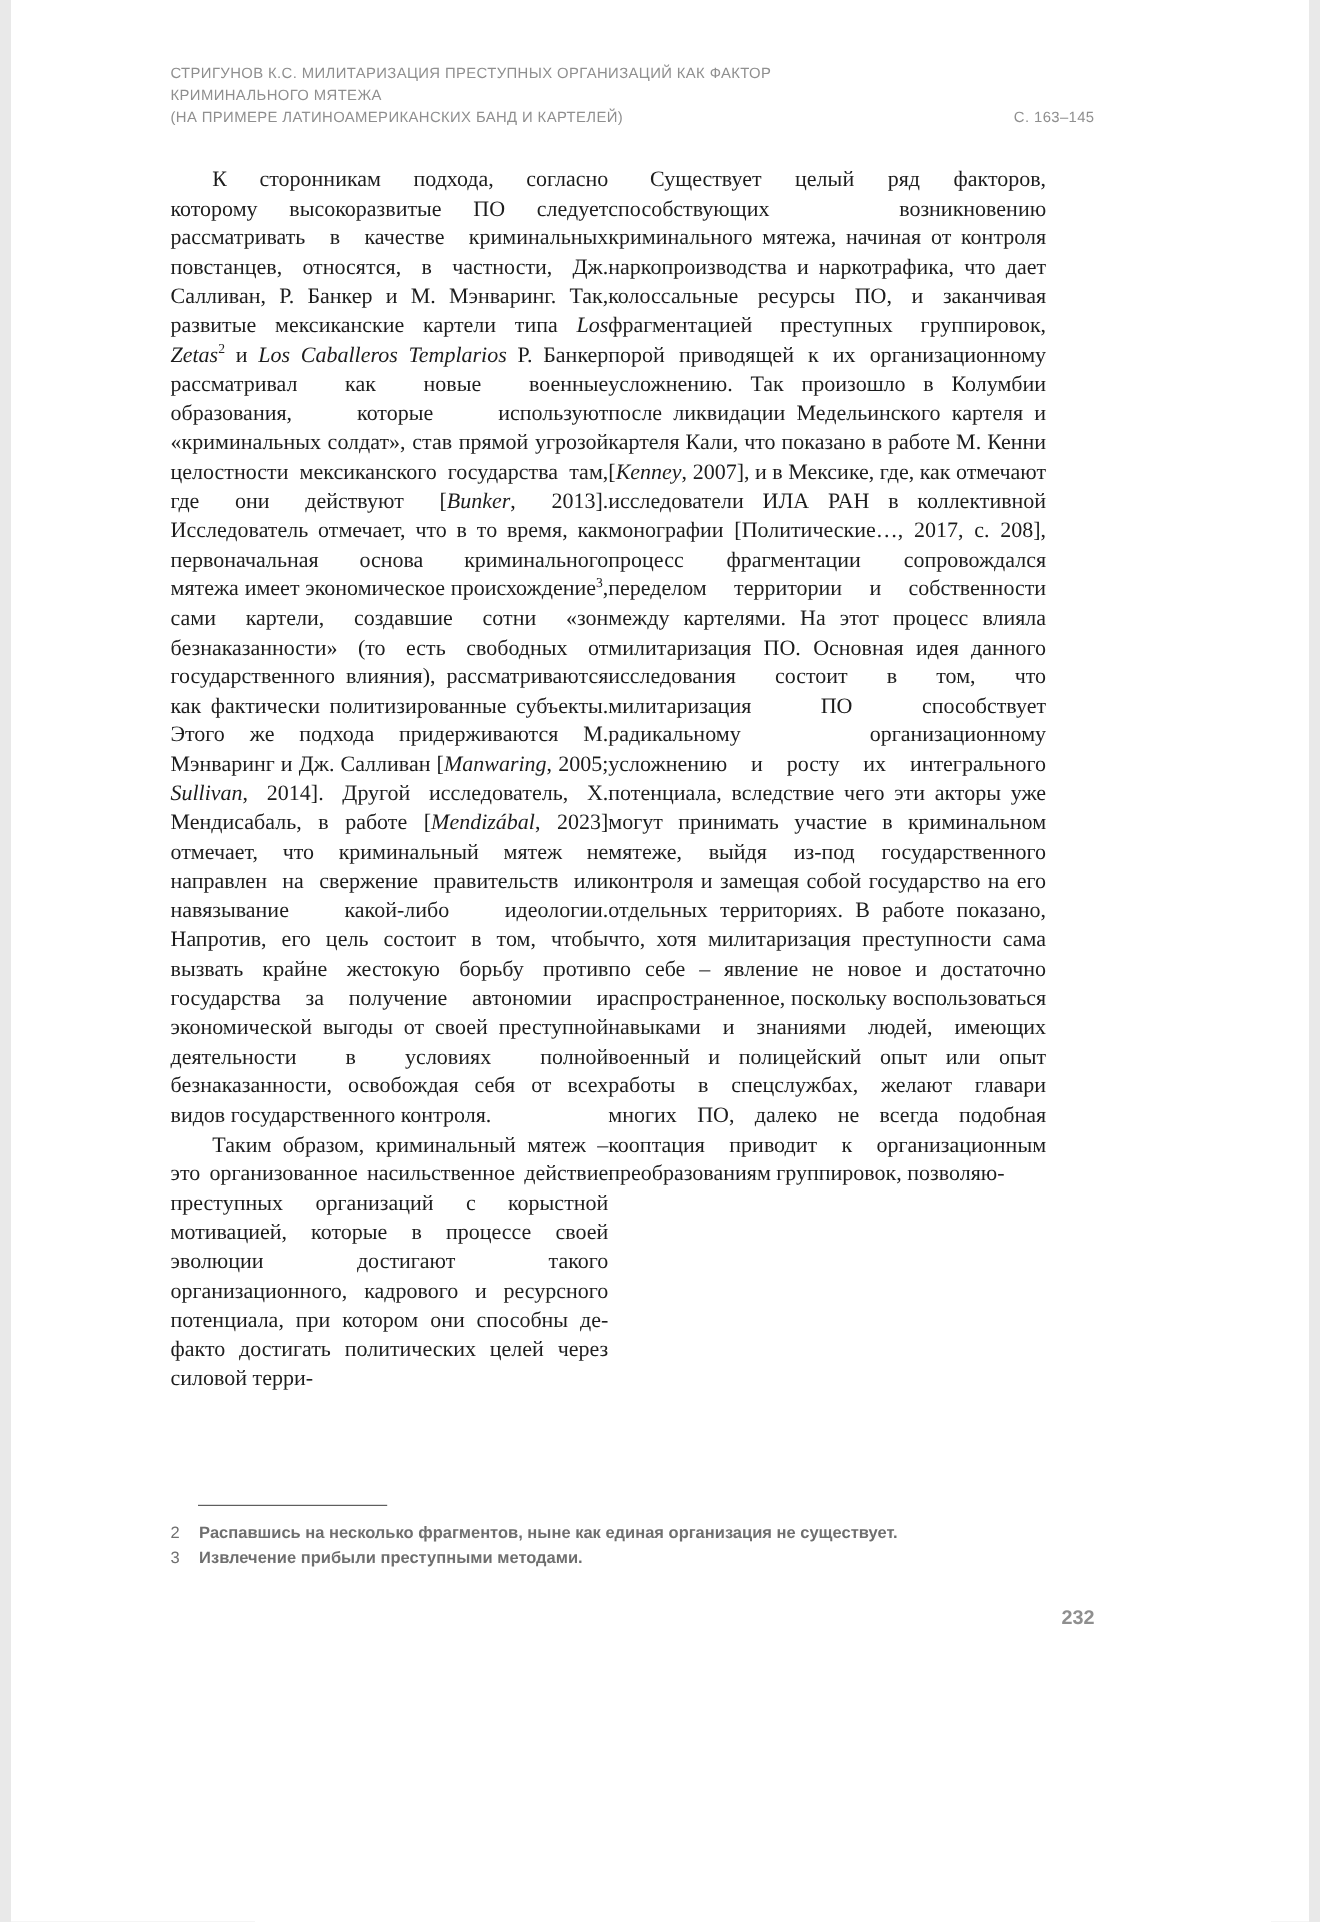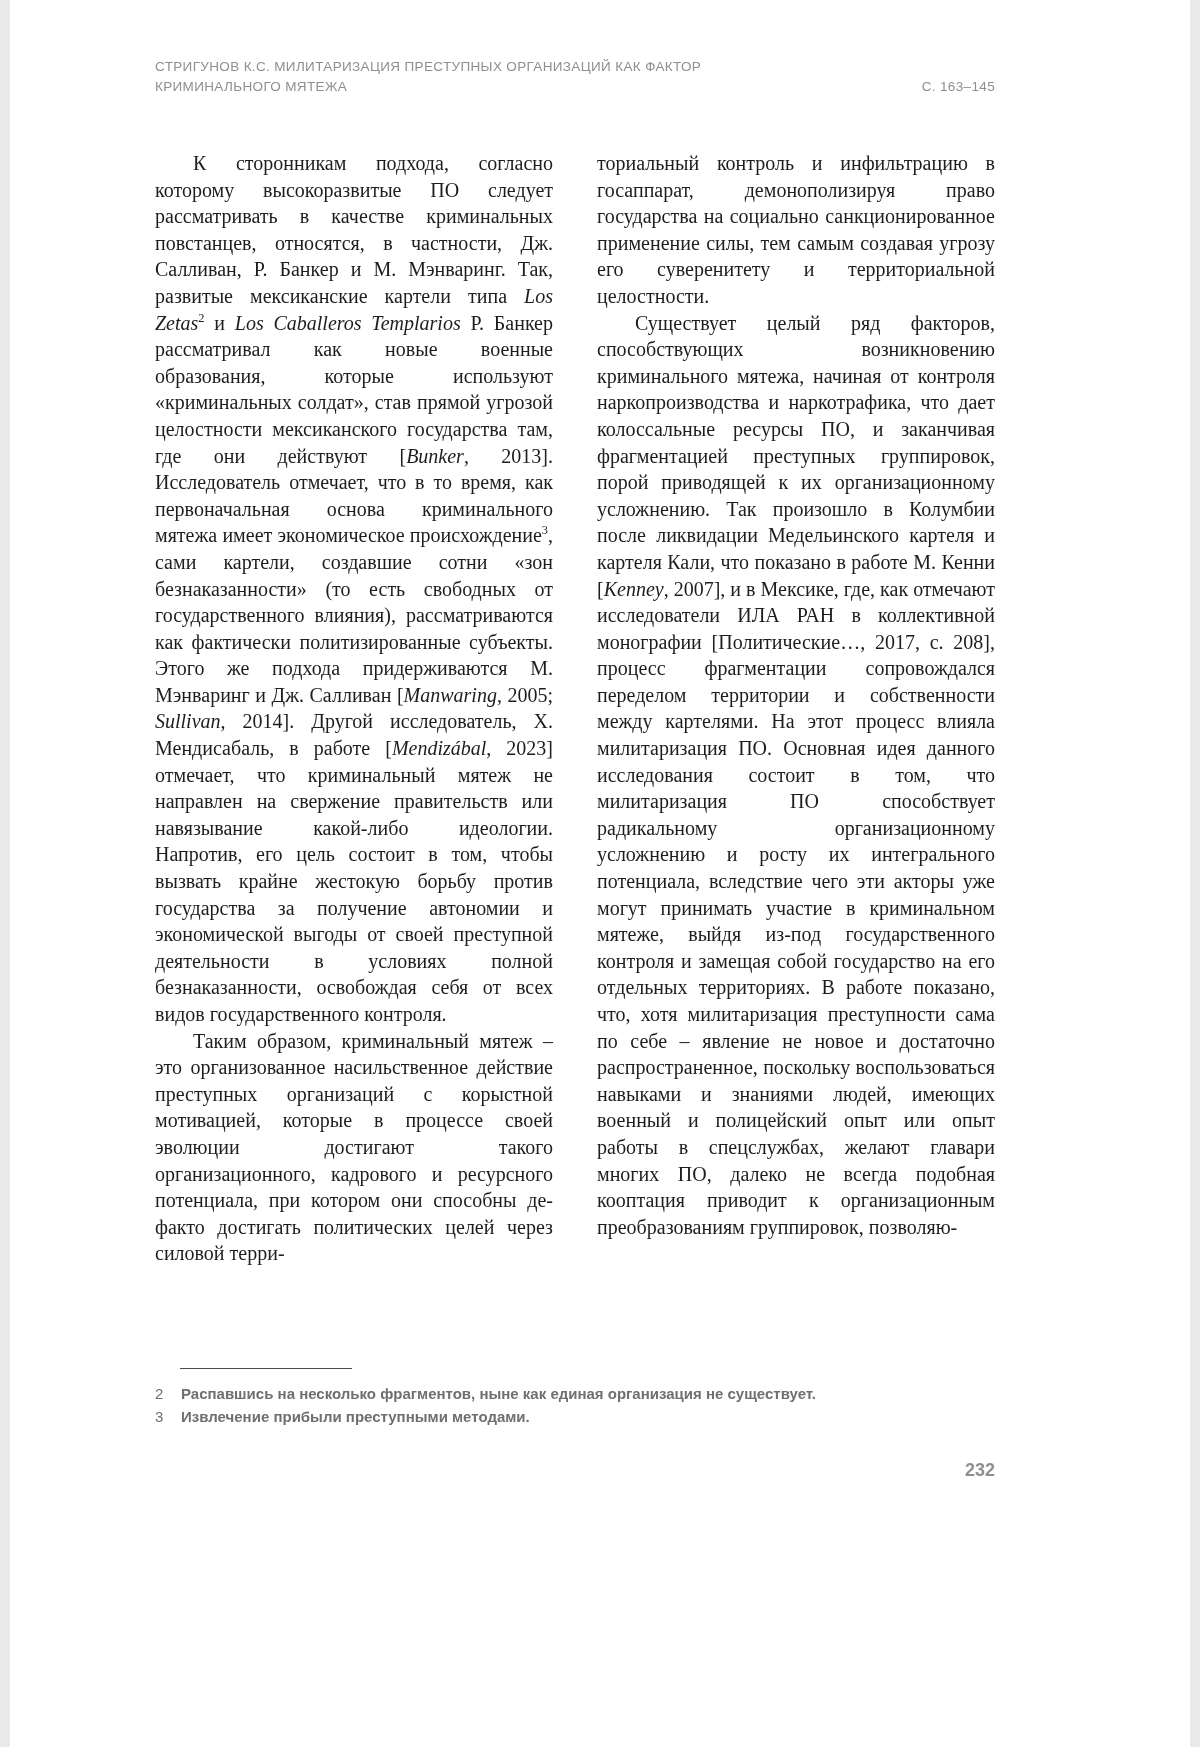--- a/index.html
+++ b/index.html
@@ -33,21 +33,20 @@
   .rh-left { max-width: 660px; }
   .rh-right { white-space: nowrap; padding-left: 20px; }
 
   
   .columns {
     position: absolute;
     left: 145px;
     top: 150px;
     width: 840px;
     display: flex;
-    gap: 44px;
   }
   .col { width: 398px; }
   .para {
     font-size: 20px;
     line-height: 26.6px;
     text-align: justify;
     color: #1d1d1d;
     hyphens: auto;
     -webkit-hyphens: auto;
   }
@@ -94,31 +93,31 @@
   }
 </style>
 </head>
 <body>
 
 <div class="page">
 
   <header class="running-head">
     <div class="rh-left">
       <div>СТРИГУНОВ К.С. МИЛИТАРИЗАЦИЯ ПРЕСТУПНЫХ ОРГАНИЗАЦИЙ КАК ФАКТОР КРИМИНАЛЬНОГО МЯТЕЖА</div>
+      <div>(НА ПРИМЕРЕ ЛАТИНОАМЕРИКАНСКИХ БАНД И КАРТЕЛЕЙ)</div>
     </div>
     <div class="rh-right">С. 163–145</div>
   </header>
 
   <main class="columns">
     <section class="col">
       <p class="para indent">К сторонникам подхода, согласно которому высокоразвитые ПО следует рассматривать в качестве криминальных повстанцев, относятся, в частности, Дж. Салливан, Р. Банкер и М. Мэнваринг. Так, развитые мексиканские картели типа <i>Los Zetas</i><sup>2</sup> и <i>Los Caballeros Templarios</i> Р. Банкер рассматривал как новые военные образования, которые используют «криминальных солдат», став прямой угрозой целостности мексиканского государства там, где они действуют [<i>Bunker</i>, 2013]. Исследователь отмечает, что в то время, как первоначальная основа криминального мятежа имеет экономическое происхождение<sup>3</sup>, сами картели, создавшие сотни «зон безнаказанности» (то есть свободных от государственного влияния), рассматриваются как фактически политизированные субъекты. Этого же подхода придерживаются М. Мэнваринг и Дж. Салливан [<i>Manwaring</i>, 2005; <i>Sullivan</i>, 2014]. Другой исследователь, Х. Мендисабаль, в работе [<i>Mendizábal</i>, 2023] отмечает, что криминальный мятеж не направлен на свержение правительств или навязывание какой-либо идеологии. Напротив, его цель состоит в том, чтобы вызвать крайне жестокую борьбу против государства за получение автономии и экономической выгоды от своей преступной деятельности в условиях полной безнаказанности, освобождая себя от всех видов государственного контроля.</p>
       <p class="para indent">Таким образом, криминальный мятеж – это организованное насильственное действие преступных организаций с корыстной мотивацией, которые в процессе своей эволюции достигают такого организационного, кадрового и ресурсного потенциала, при котором они способны де-факто достигать политических целей через силовой терри-</p>
     </section>
     <section class="col">
-      <p class="para">ториальный контроль и инфильтрацию в госаппарат, демонополизируя право государства на социально санкционированное применение силы, тем самым создавая угрозу его суверенитету и территориальной целостности.</p>
       <p class="para indent">Существует целый ряд факторов, способствующих возникновению криминального мятежа, начиная от контроля наркопроизводства и наркотрафика, что дает колоссальные ресурсы ПО, и заканчивая фрагментацией преступных группировок, порой приводящей к их организационному усложнению. Так произошло в Колумбии после ликвидации Медельинского картеля и картеля Кали, что показано в работе М. Кенни [<i>Kenney</i>, 2007], и в Мексике, где, как отмечают исследователи ИЛА РАН в коллективной монографии [Политические…, 2017, с. 208], процесс фрагментации сопровождался переделом территории и собственности между картелями. На этот процесс влияла милитаризация ПО. Основная идея данного исследования состоит в том, что милитаризация ПО способствует радикальному организационному усложнению и росту их интегрального потенциала, вследствие чего эти акторы уже могут принимать участие в криминальном мятеже, выйдя из-под государственного контроля и замещая собой государство на его отдельных территориях. В работе показано, что, хотя милитаризация преступности сама по себе – явление не новое и достаточно распространенное, поскольку воспользоваться навыками и знаниями людей, имеющих военный и полицейский опыт или опыт работы в спецслужбах, желают главари многих ПО, далеко не всегда подобная кооптация приводит к организационным преобразованиям группировок, позволяю-</p>
     </section>
   </main>
 
   <footer class="footnotes">
     <div class="fn-rule"></div>
     <div class="footnote">
       <span class="fn-num">2</span>
       <span class="fn-text">Распавшись на несколько фрагментов, ныне как единая организация не существует.</span>
     </div>

